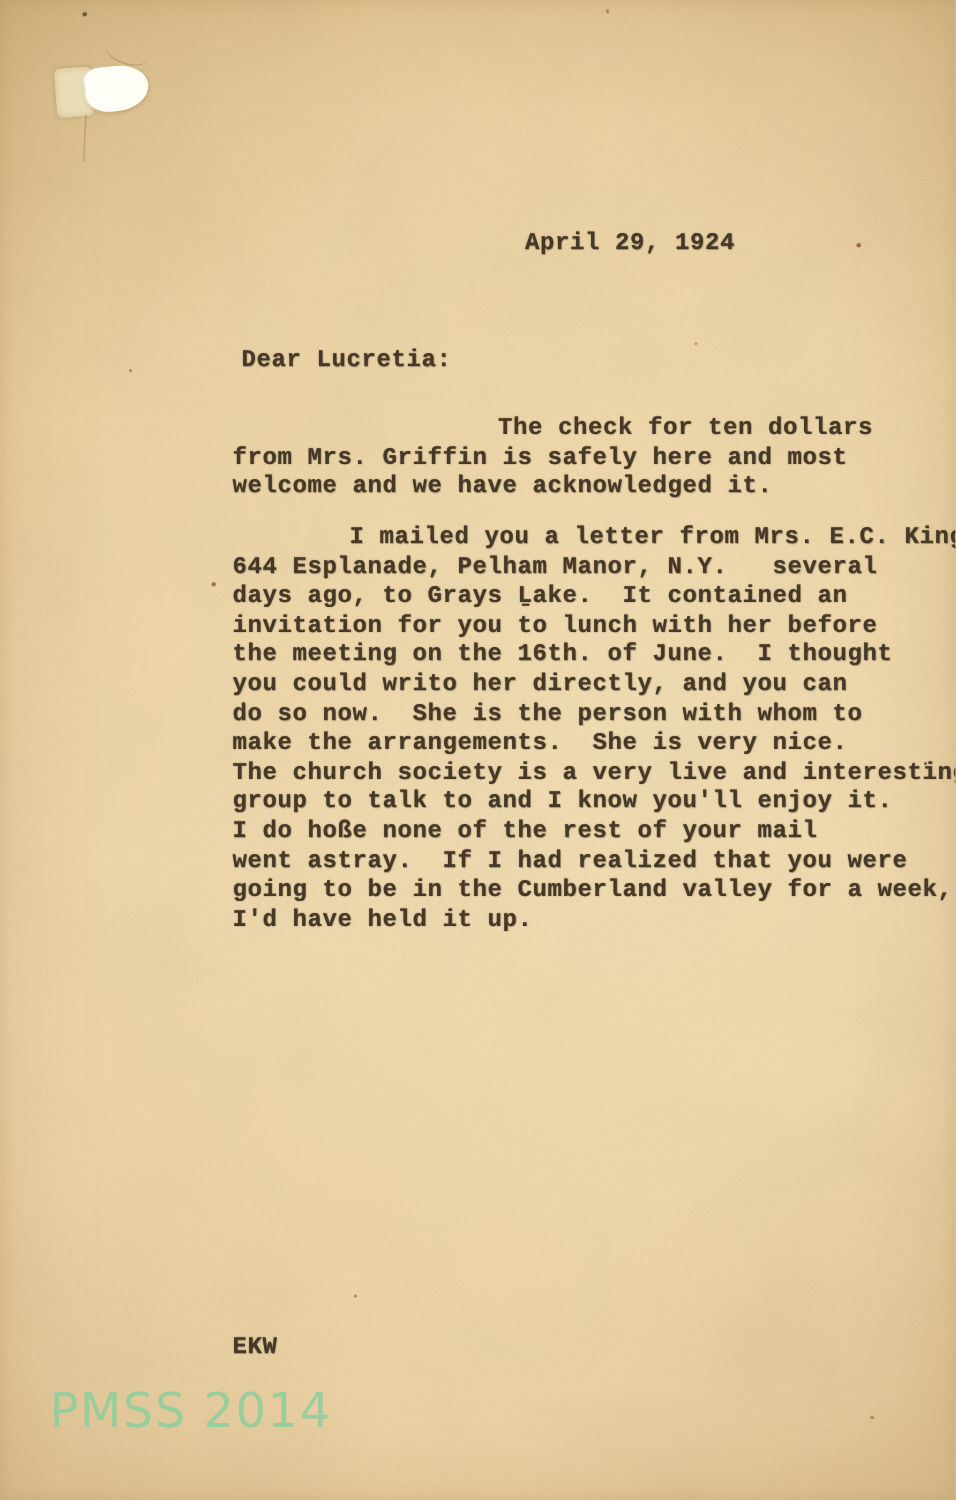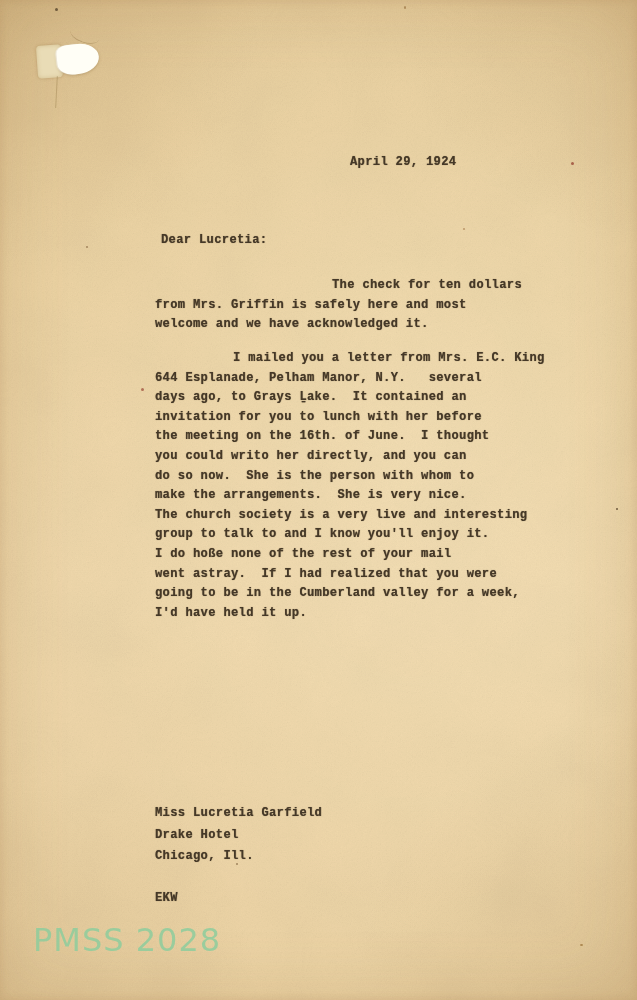--- a/index.html
+++ b/index.html
@@ -21,21 +21,21 @@
       radial-gradient(ellipse at 65% 45%, rgba(255,242,205,.30), transparent 65%),
       linear-gradient(180deg, #e9cf9e 0%, #edd4a4 28%, #f0d8ab 58%, #eed5a6 100%);
     background-color:var(--paper, #ecd3a2);
     box-shadow: inset 0 0 70px rgba(150,105,45,.20), inset 0 0 10px rgba(140,95,40,.14);
   }
   .texture { position:absolute; inset:0; mix-blend-mode:multiply; pointer-events:none; }
 
   .typed {
     position:absolute;
     color:var(--ink, #453827);
-    font-size:12px;
+    font-size:16px;
     font-weight:700;
     letter-spacing:0.4px;
     line-height:19.6px;
     white-space:pre;
     text-shadow: 0 0 1px rgba(69,56,39,.55), 0.4px 0.4px 0.6px rgba(69,56,39,.35);
   }
   .date       { top:153px; left:350px; }
   .salutation { top:231px; left:161px; }
   .para       { left:155px; }
   .p1         { top:276px; }
@@ -130,19 +130,18 @@
 
   <div class="typed date">April 29, 1924</div>
 
   <div class="typed para p1"><div>The check for ten dollars</div><div>from Mrs. Griffin is safely here and most</div><div>welcome and we have acknowledged it.</div></div>
 
   <div class="typed salutation">Dear Lucretia:</div>
 
   <div class="typed para p2"><div>I mailed you a letter from Mrs. E.C. King</div><div>644 Esplanade, Pelham Manor, N.Y.   several</div><div>days ago, to Grays Ḻake.  It contained an</div><div>invitation for you to lunch with her before</div><div>the meeting on the 16th. of June.  I thought</div><div>you could writo her directly, and you can</div><div>do so now.  She is the person with whom to</div><div>make the arrangements.  She is very nice.</div><div>The church society is a very live and interesting</div><div>group to talk to and I know you'll enjoy it.</div><div>I do hoße none of the rest of your mail</div><div>went astray.  If I had realized that you were</div><div>going to be in the Cumberland valley for a week,</div><div>I'd have held it up.</div></div>
 
 
-  <div class="typed recipient"><div>Miss Lucretia Garfield</div><div>Drake Hotel</div><div>Chicago, Ill.</div></div>
 
   <div class="typed initials">EKW</div>
 
-  <div class="watermark">PMSS 2028</div>
+  <div class="watermark">PMSS 2014</div>
 
 </div>
 
 </body></html>

